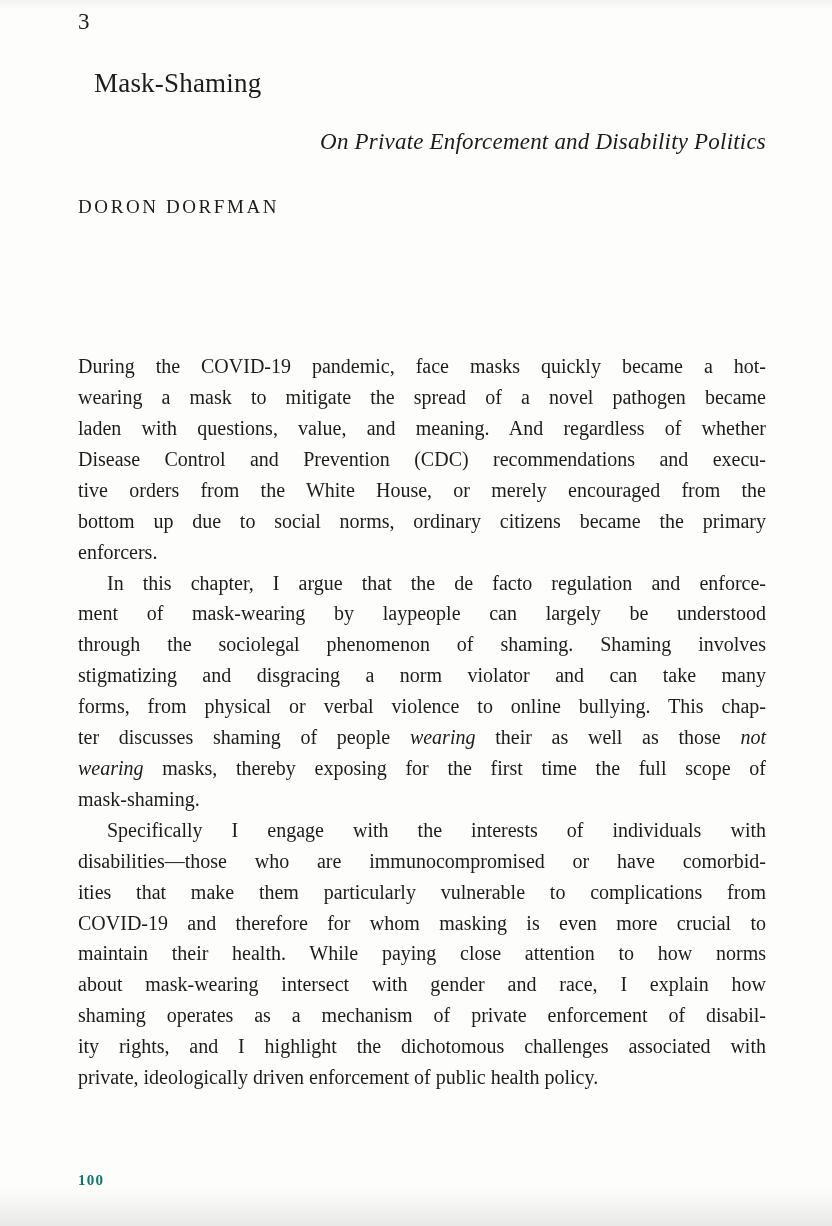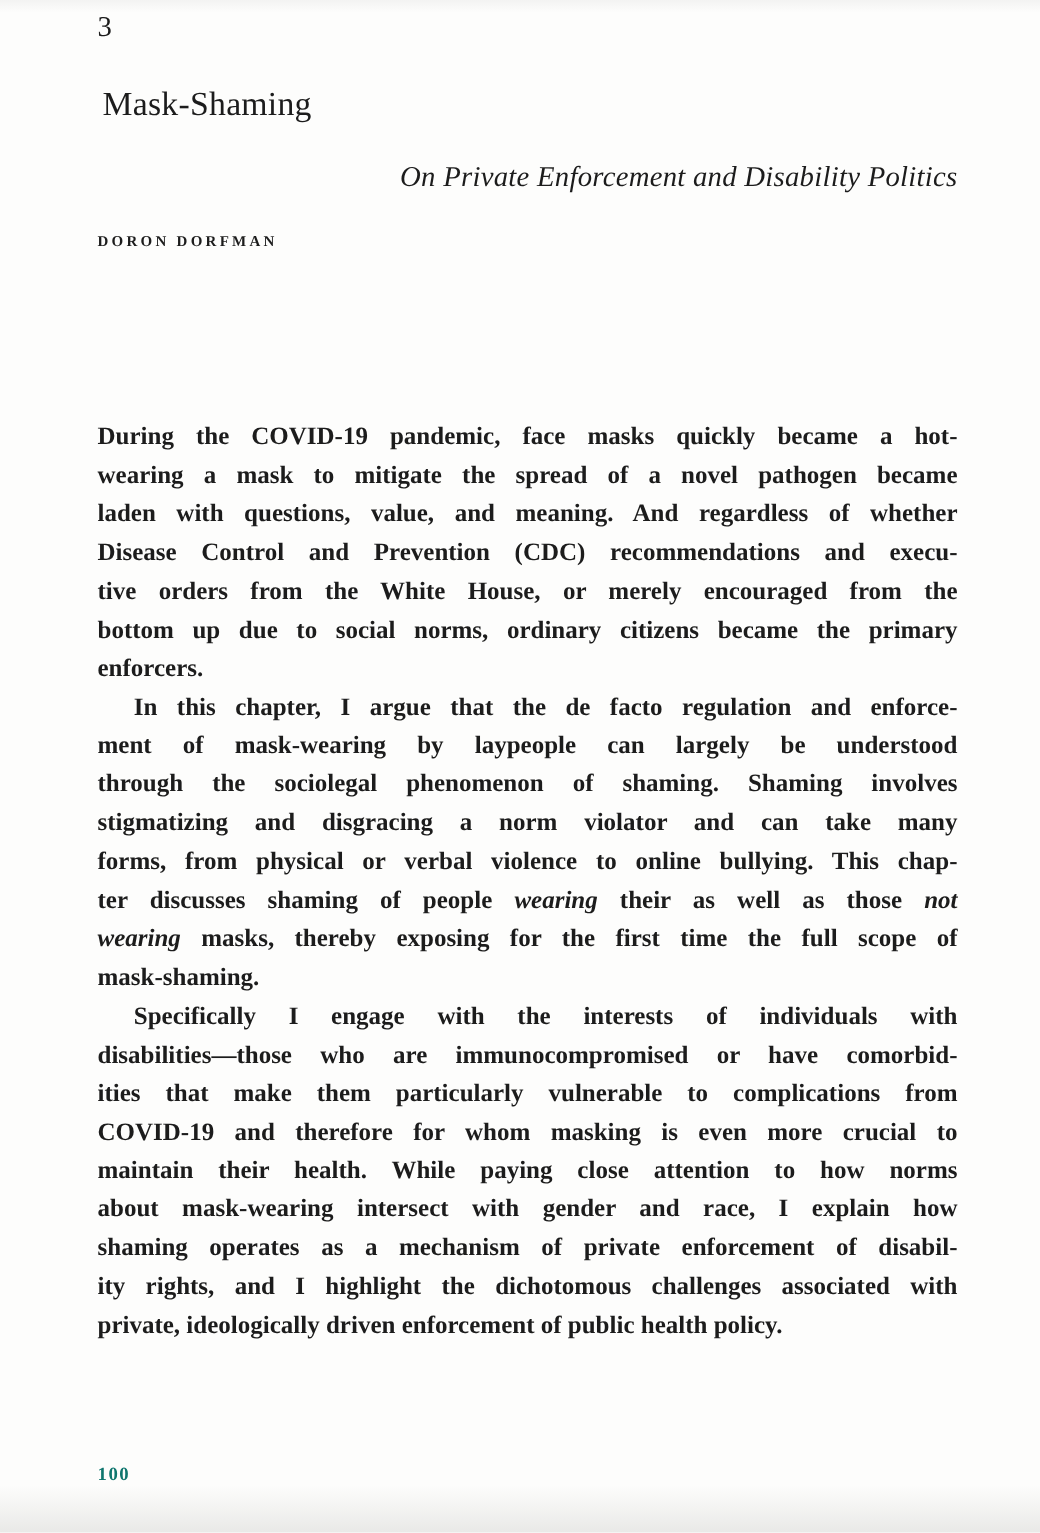--- a/index.html
+++ b/index.html
@@ -20,56 +20,55 @@
     width: 832px;
     height: 1226px;
     box-sizing: border-box;
     padding: 8px 66px 0 78px;
   }
   .chapter-number {
     font-size: 23px;
     line-height: 1.2;
   }
   .chapter-title {
-    margin: 4px;
+    margin: 16px;
     margin-top: 32px;
     font-size: 27px;
     font-weight: normal;
     line-height: 1.15;
     letter-spacing: 0.2px;
   }
   .chapter-subtitle {
     margin-top: 29px;
     font-size: 23px;
     font-style: italic;
     line-height: 1.2;
     letter-spacing: 0.2px;
     text-align: right;
   }
   .author {
-    margin-top: 31px;
-    font-size: 12px;
+    margin-top: 41px;
+    font-size: 19px;
     letter-spacing: 2.6px;
-    font-weight: 700;
+    font-weight: 400;
   }
   .body-text {
     margin-top: 133px;
     width: 688px;
     font-size: 20px;
   }
   .paragraph {
     margin: 0;
   }
   .line {
     line-height: 30.9px;
     text-align: justify;
     text-align-last: justify;
     hyphens: none;
     white-space: nowrap;
-    font-weight: bold;
   }
   .line.last {
     text-align: right;
     text-align-last: left;
   }
   .line.indent {
     padding-left: 29px;
   }
   .line em {
     font-style: italic;

